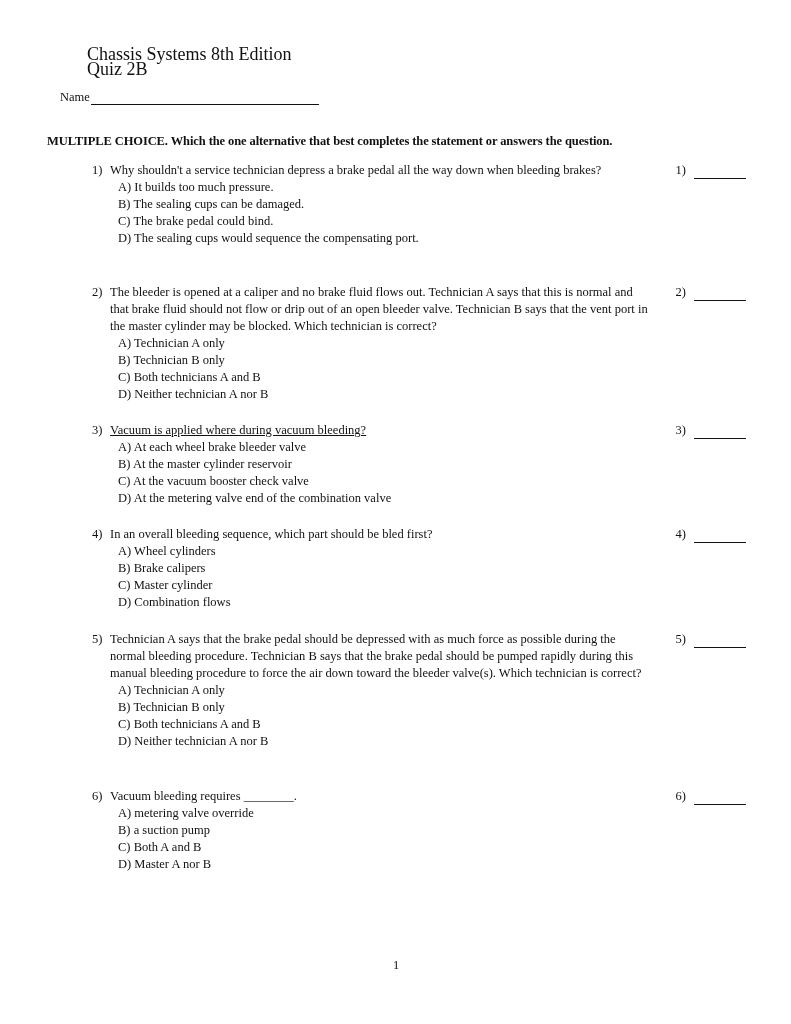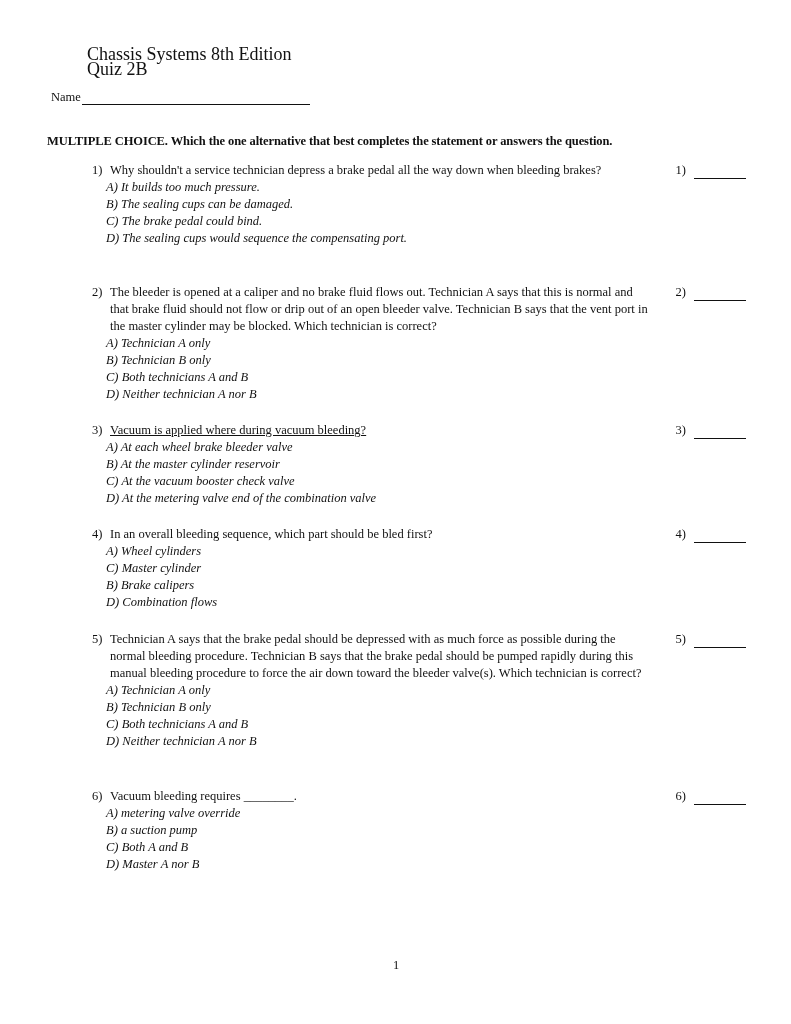--- a/index.html
+++ b/index.html
@@ -2,31 +2,31 @@
 <html><head>
   <meta charset="utf-8">
   <style>
     html, body { margin: 0; padding: 0; background: #ffffff; }
     body {
       width: 791px; height: 1024px; position: relative; overflow: hidden;
       font-family: "Liberation Serif", "DejaVu Serif", serif;
       color: #111111;
     }
     .header { position: absolute; left: 47px; top: 47px; font-size: 18px; line-height: 15px; margin-left: 40px; }
-    .name-row { position: absolute; left: 51px; top: 90px; font-size: 12.5px; display: flex; align-items: flex-end; }
+    .name-row { position: absolute; left: 60px; top: 90px; font-size: 12.5px; display: flex; align-items: flex-end; }
     .name-line { display: inline-block; width: 228px; border-bottom: 1px solid #111; height: 12px; margin-left: 1px; }
     .instructions { position: absolute; left: 47px; top: 134px; font-size: 12.5px; font-weight: bold; white-space: nowrap; letter-spacing: -0.1px; }
     .question { position: absolute; left: 92px; width: 660px; font-size: 12.5px; line-height: 17px; }
     .stem { display: flex; }
     .qnum { flex: 0 0 auto; width: 15px; }
     .stem-text { width: 540px; }
     .answer-slot { position: absolute; right: 6px; top: 0; display: flex; align-items: flex-end; }
     .answer-num { margin-right: 8px; }
     .answer-line { display: inline-block; width: 52px; border-bottom: 1px solid #111; height: 12px; }
-    .options { margin-left: 14px; font-style: italic; }
+    .options { margin-left: 26px; }
     .option { white-space: nowrap; }
     .page-number { position: absolute; left: 393px; top: 958px; font-size: 12.5px; }
   </style>
 </head>
 <body>
 
 <div class="header">
   <div>Chassis Systems 8th Edition</div>
   <div>Quiz 2B</div>
 </div>
@@ -93,22 +93,22 @@
   <div class="stem">
     <span class="qnum">4)</span>
     <span class="stem-text" style="padding-left:3px;">In an overall bleeding sequence, which part should be bled first?</span>
   </div>
   <div class="answer-slot">
     <span class="answer-num">4)</span>
     <span class="answer-line"></span>
   </div>
   <div class="options">
     <div class="option">A) Wheel cylinders</div>
+    <div class="option">B) Brake calipers</div>
     <div class="option">C) Master cylinder</div>
-    <div class="option">B) Brake calipers</div>
     <div class="option">D) Combination flows</div>
   </div>
 </div>
 
 <div class="question" style="top:631px;">
   <div class="stem">
     <span class="qnum">5)</span>
     <span class="stem-text" style="padding-left:3px;">Technician A says that the brake pedal should be depressed with as much force as possible during the normal bleeding procedure. Technician B says that the brake pedal should be pumped rapidly during this manual bleeding procedure to force the air down toward the bleeder valve(s). Which technician is correct?</span>
   </div>
   <div class="answer-slot">

